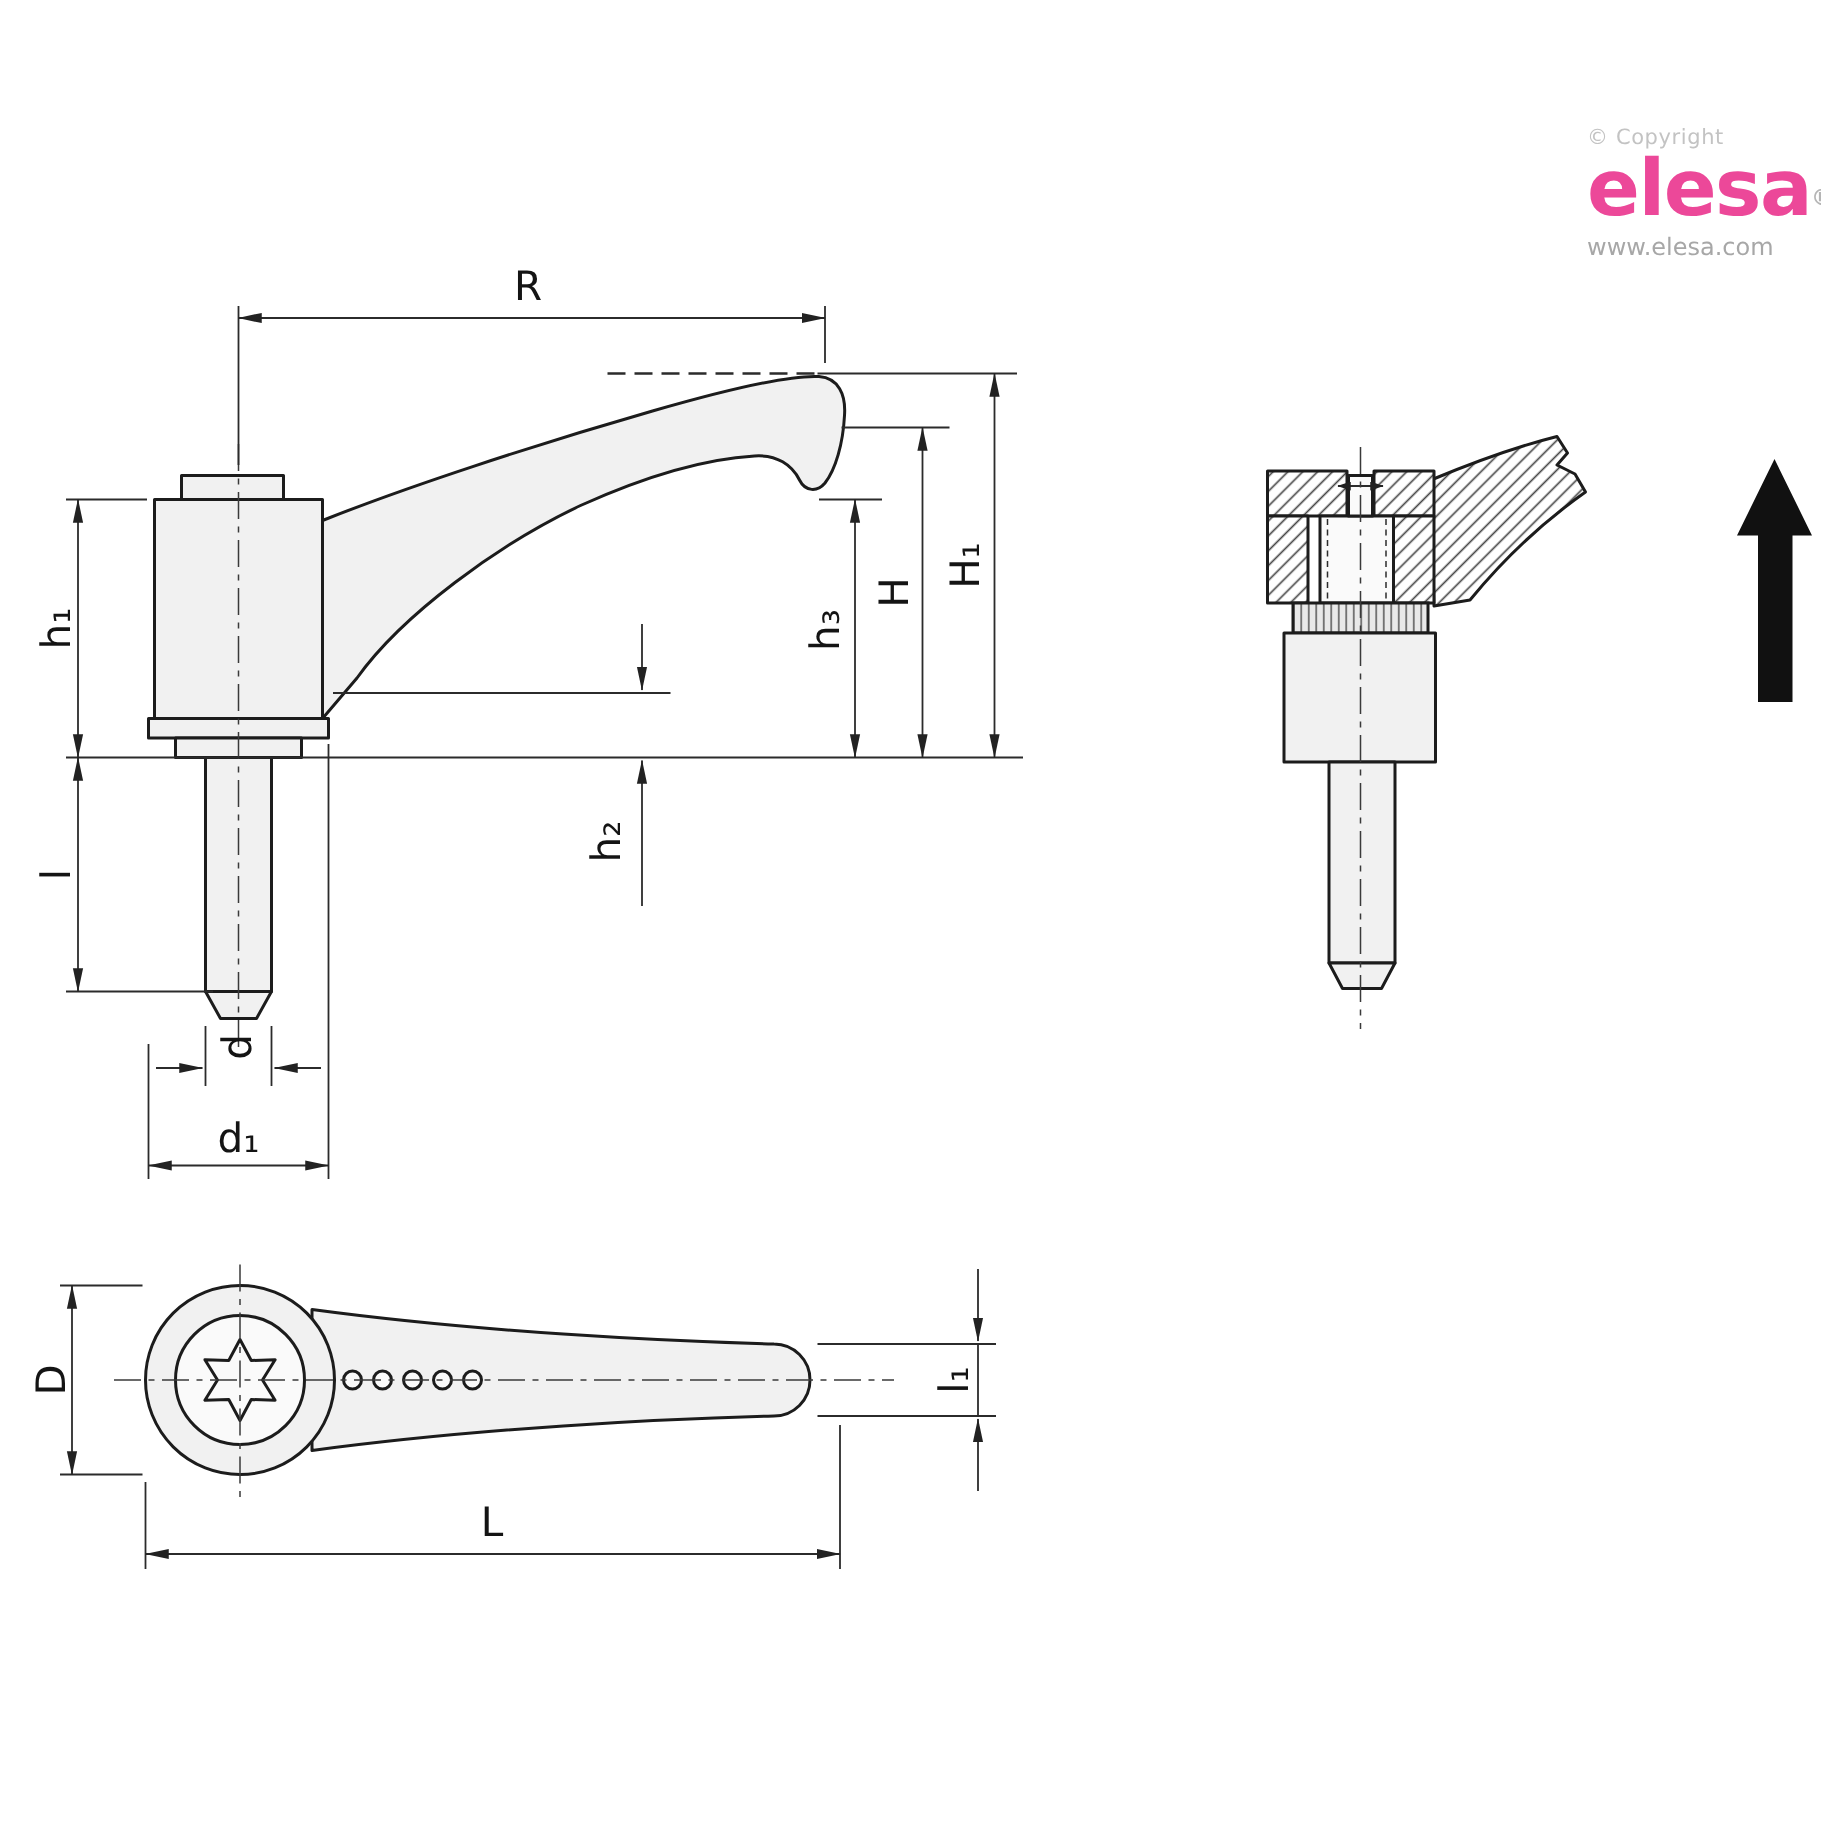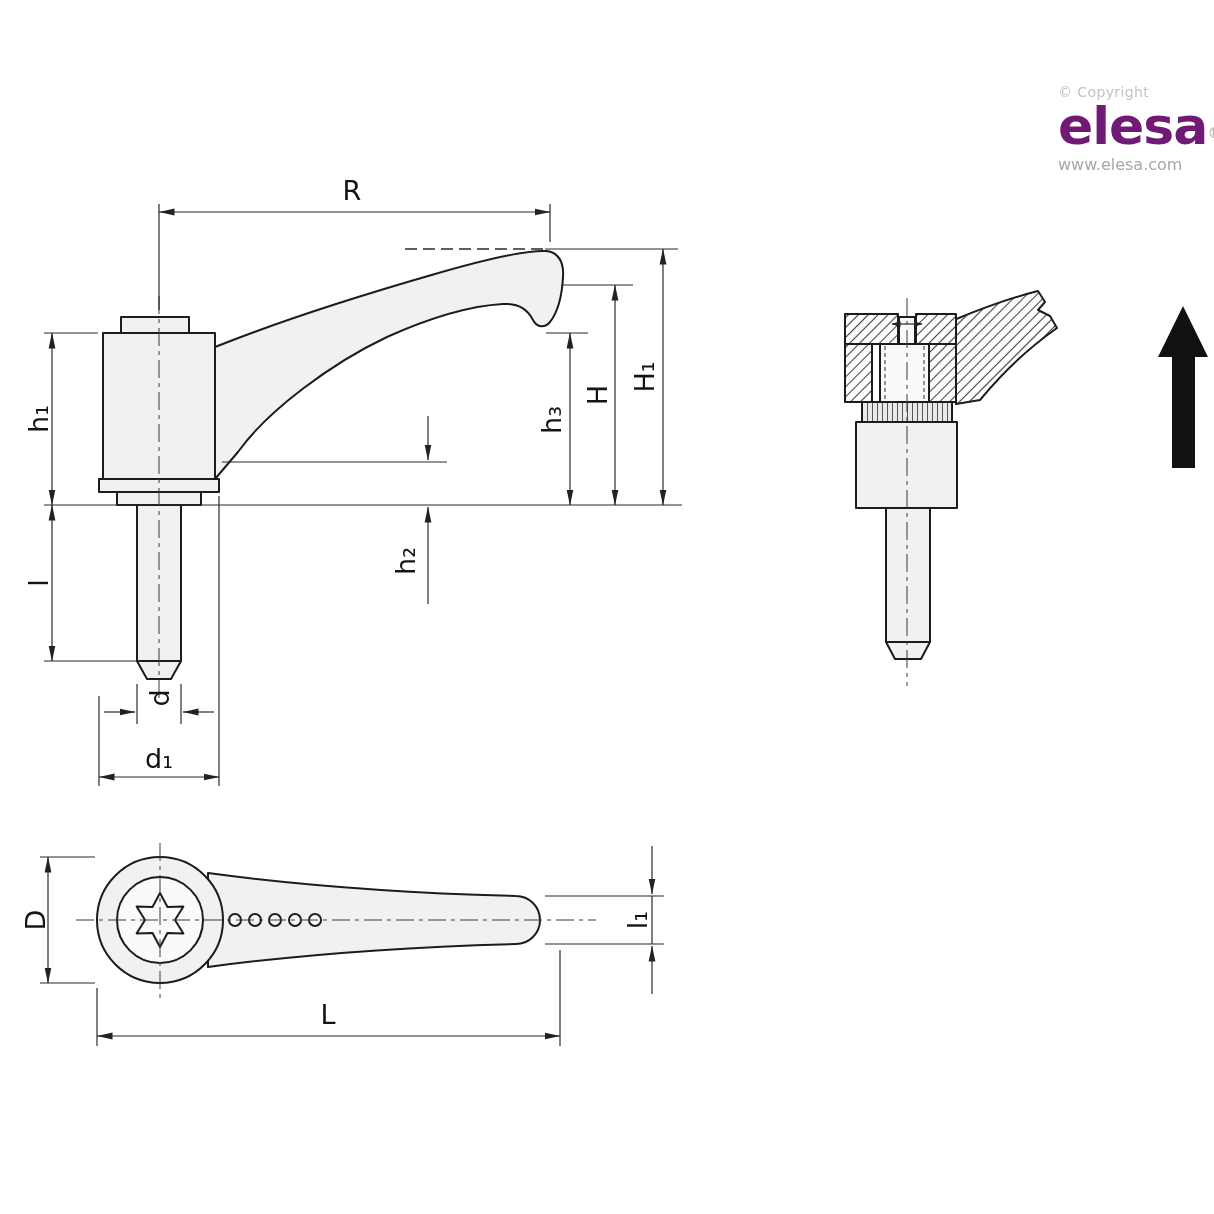--- a/index.html
+++ b/index.html
@@ -1,20 +1,20 @@
 <!DOCTYPE html>
 <html><head>
 <meta charset="utf-8">
 <style>
   html,body{margin:0;padding:0;background:#fff;}
   body{width:1214px;height:1214px;font-family:"DejaVu Sans",sans-serif;}
   .canvas{position:relative;width:1214px;height:1214px;overflow:hidden;background:#fff;}
   .branding{position:absolute;left:1058px;top:84px;}
   .copyright{font-size:14px;color:#c3c3c3;letter-spacing:.4px;}
-  .logo{font-size:52px;font-weight:bold;color:#701a75;line-height:1.02;letter-spacing:-1px;}
+  .logo{font-size:52px;font-weight:bold;color:#ec4899;line-height:1.02;letter-spacing:-1px;}
   .reg{font-size:15px;color:#b5b5b5;vertical-align:super;font-weight:bold;}
   .website{font-size:16px;color:#a7a7a7;margin-top:2px;}
   svg{position:absolute;left:0;top:0;}
   .part{fill:#f1f1f1;stroke:#1c1c1c;stroke-width:2;stroke-linejoin:round;}
   .partw{fill:#fafafa;stroke:#1c1c1c;stroke-width:2;stroke-linejoin:round;}
   .hatched{fill:url(#hatch);stroke:#1c1c1c;stroke-width:2;stroke-linejoin:round;}
   .dim{stroke:#2b2b2b;stroke-width:1.2;fill:none;}
   .cl{stroke:#3a3a3a;stroke-width:1;stroke-dasharray:18 5 4 5;fill:none;}
   .dash{stroke:#2b2b2b;stroke-width:1.6;stroke-dasharray:12 6;fill:none;}
   .lbl{font-size:27px;fill:#141414;text-anchor:middle;}

